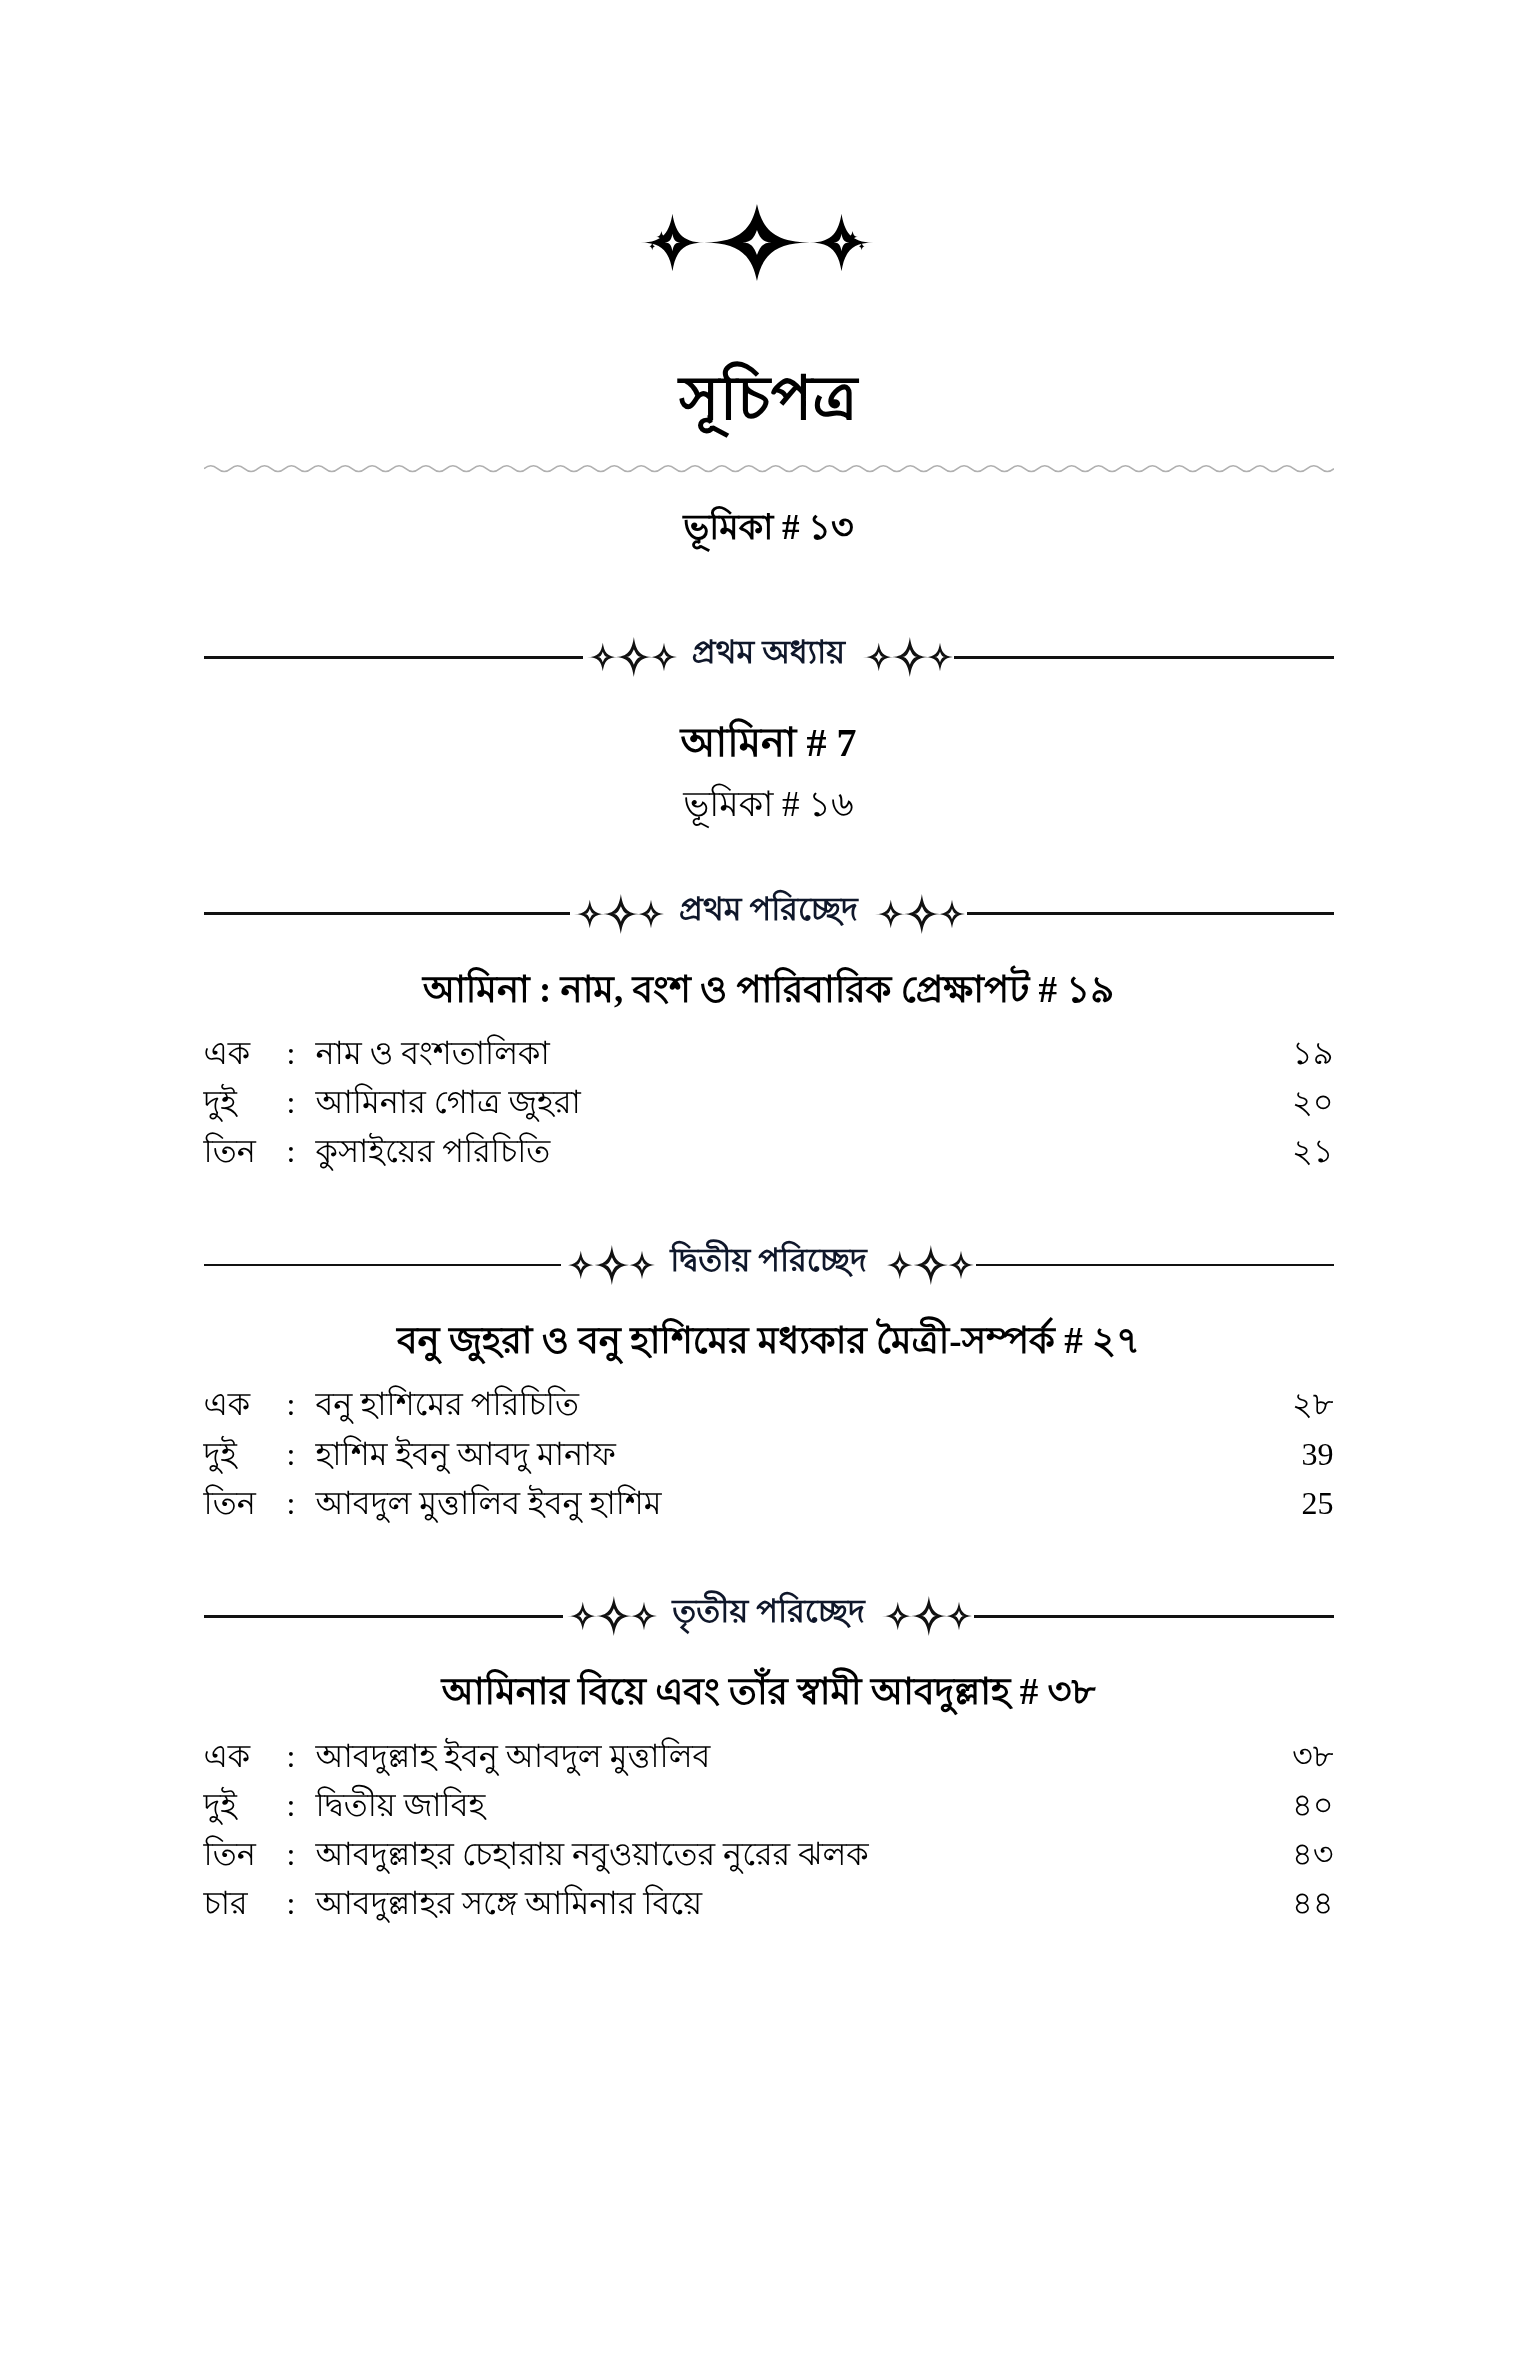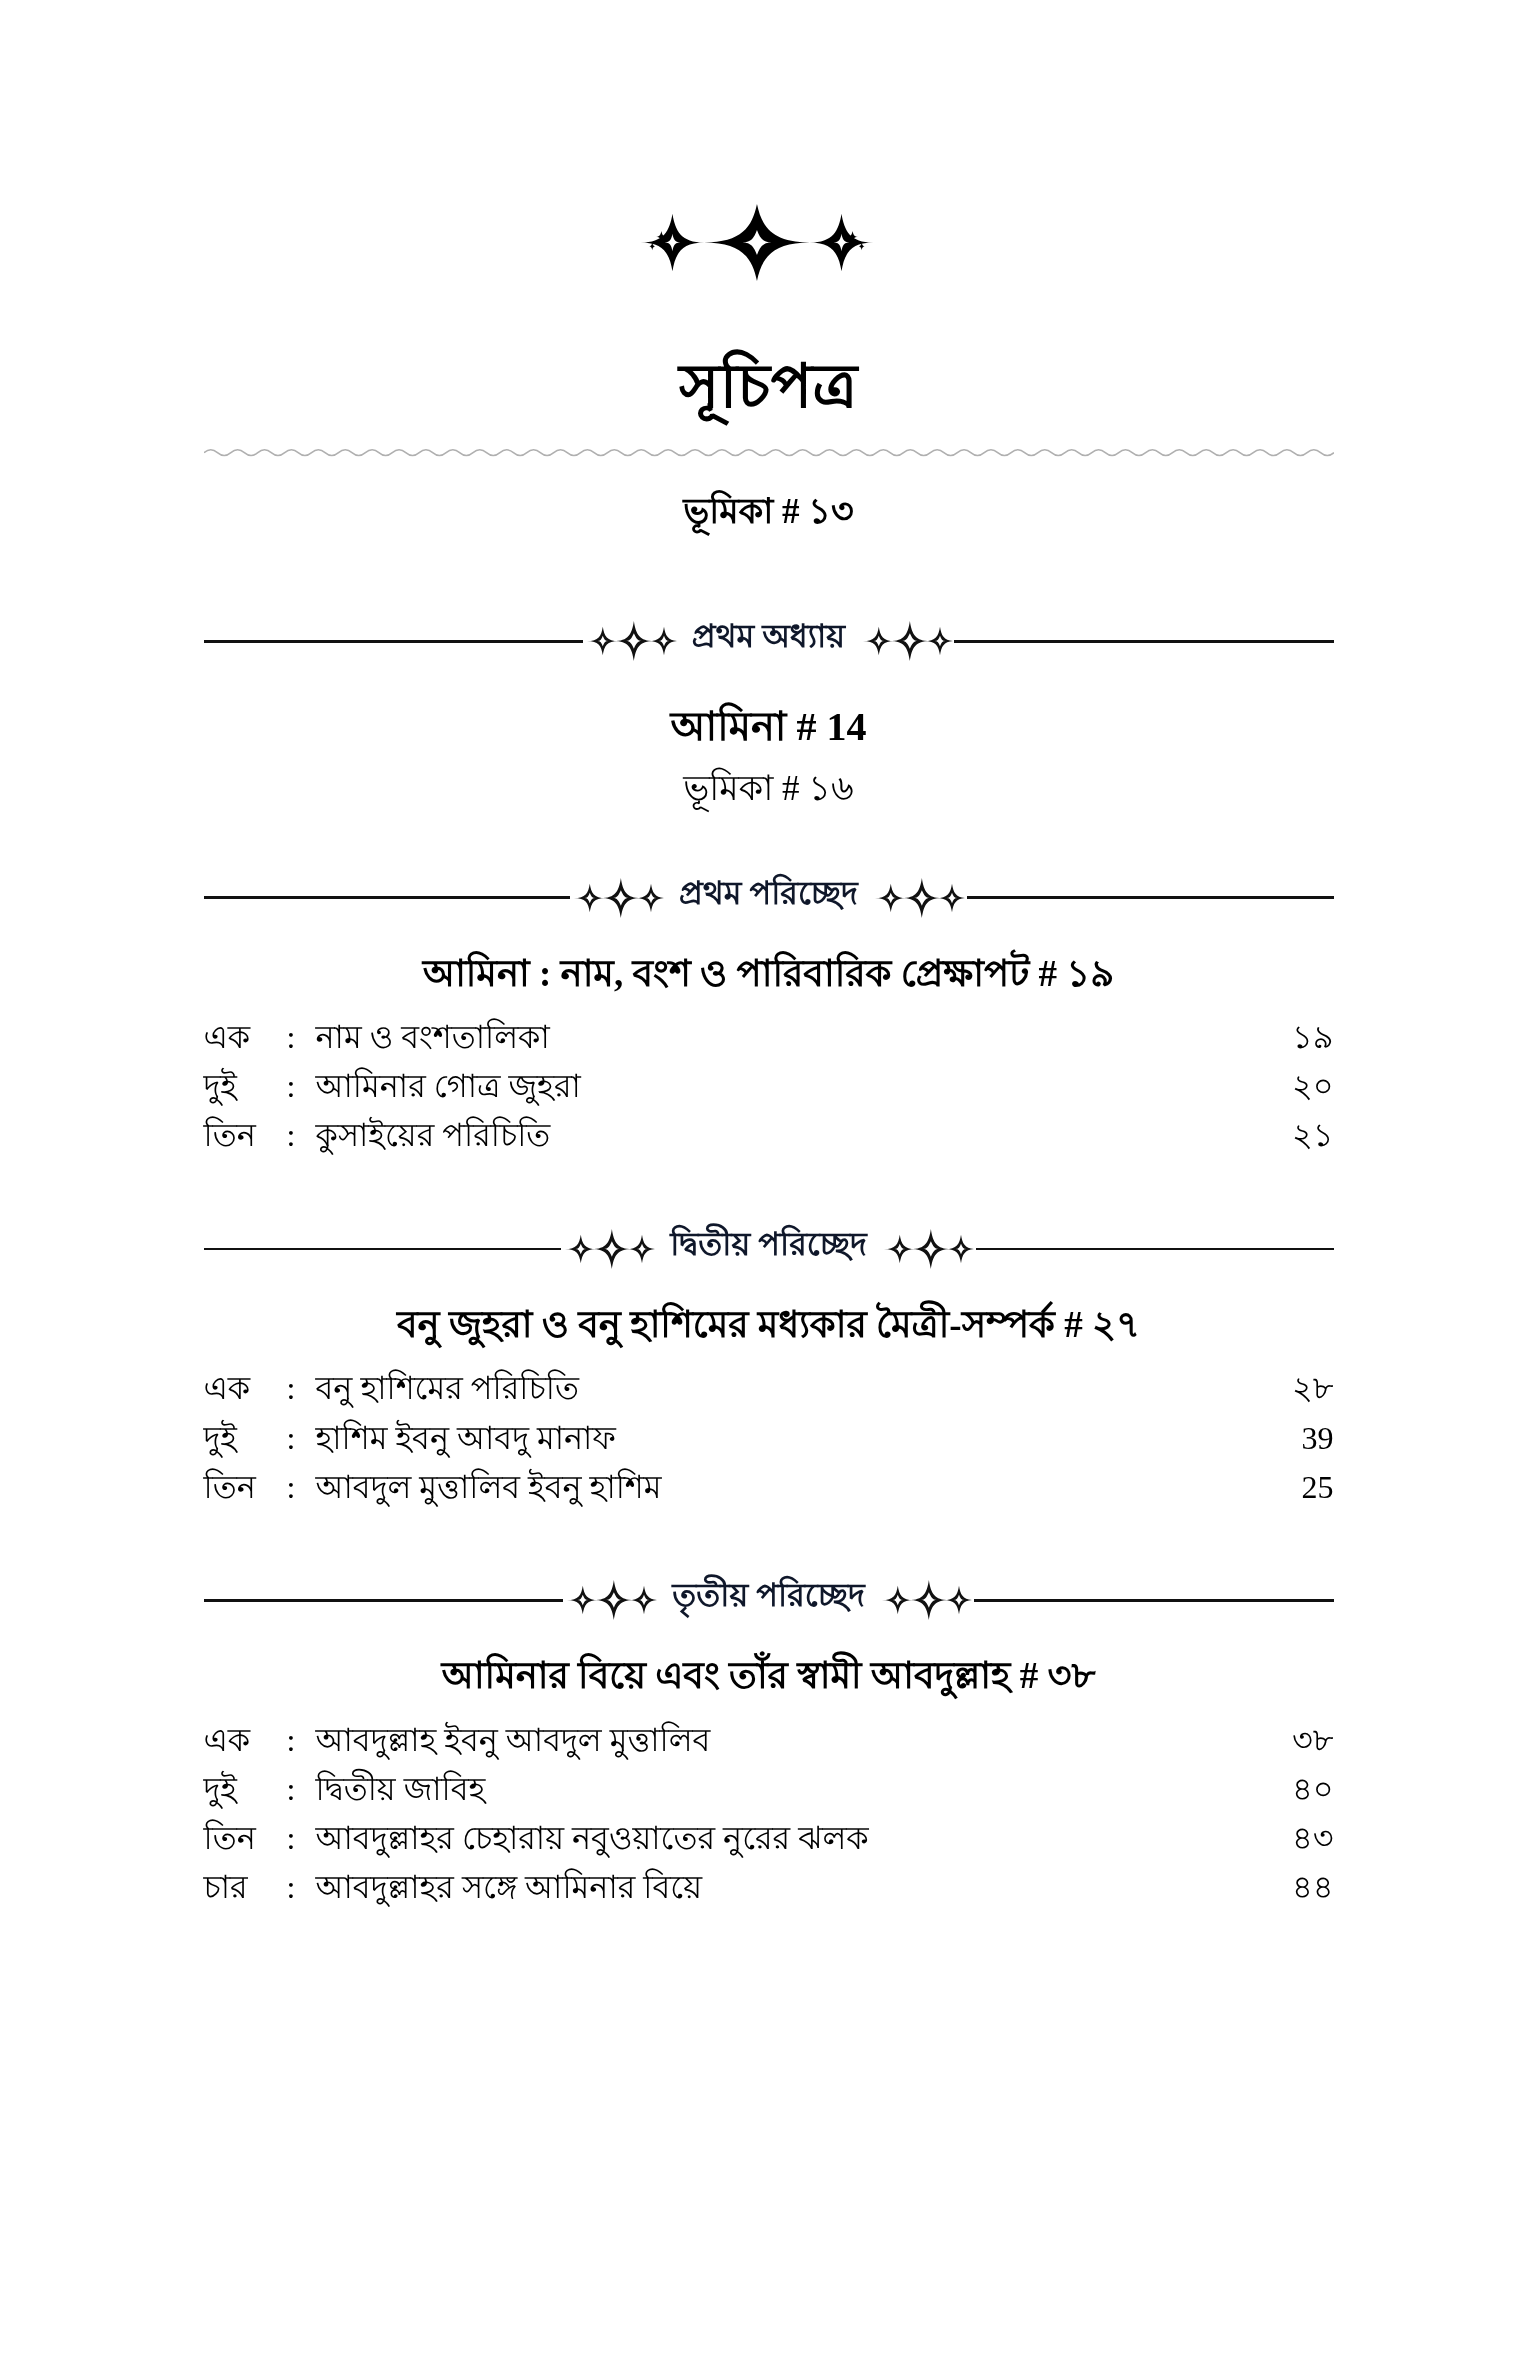--- a/index.html
+++ b/index.html
@@ -29,24 +29,24 @@
     width: 317px;
     display: flex;
     align-items: center;
     justify-content: center;
     gap: 1.9px;
   }
   .top-ornament svg { display: block; }
 
   
   .page-title {
-    margin: 0;
+    margin: 16px;
     padding-top: 75px;
     text-align: center;
-    font-family: Liberation Serif, serif;
+    font-family: Liberation Mono, monospace;
     font-size: 61px;
     font-weight: 700;
     line-height: 1;
     letter-spacing: 0.5px;
   }
 
   
   .wavy-rule {
     margin: 29px auto 0;
     width: 1130px;
@@ -209,21 +209,21 @@
         <path d="M13 23 C16 23 17.2 21.2 18.5 17.5 C19.8 21.2 21 23 24 23 C21 23 19.8 24.8 18.5 28.5 C17.2 24.8 16 23 13 23 Z" fill="#fff"></path>
         <path d="M30 23 C45 23 49 16 51 2 C53 16 57 23 72 23 C57 23 53 30 51 44 C49 30 45 23 30 23 Z" fill="#111"></path>
         <path d="M43 23 C47 23 48.6 20.4 51 15 C53.4 20.4 55 23 59 23 C55 23 53.4 25.6 51 31 C48.6 25.6 47 23 43 23 Z" fill="#fff"></path>
         <path d="M66 23 C78 23 81 18 82.5 8 C84 18 87 23 99 23 C87 23 84 28 82.5 38 C81 28 78 23 66 23 Z" fill="#111"></path>
         <path d="M77 23 C80 23 81.2 21.2 82.5 17.5 C83.8 21.2 85 23 88 23 C85 23 83.8 24.8 82.5 28.5 C81.2 24.8 80 23 77 23 Z" fill="#fff"></path>
       </svg>
     </div>
     <div class="rule"></div>
   </div>
 
-  <div class="chapter-title">আমিনা # 14</div>
+  <div class="chapter-title">আমিনা # 7</div>
   <div class="chapter-sub">ভূমিকা # ১৬</div>
 
   <div id="sections-root">
   <div class="section">
     <div class="divider divider-section">
       <div class="rule"></div>
       <div class="orn">
         <svg width="92" height="44" viewBox="0 0 96 46" aria-hidden="true">
           <path d="M2 23 C14 23 17 18 18.5 8 C20 18 23 23 35 23 C23 23 20 28 18.5 38 C17 28 14 23 2 23 Z" fill="#111"></path>
           <path d="M13 23 C16 23 17.2 21.2 18.5 17.5 C19.8 21.2 21 23 24 23 C21 23 19.8 24.8 18.5 28.5 C17.2 24.8 16 23 13 23 Z" fill="#fff"></path>

